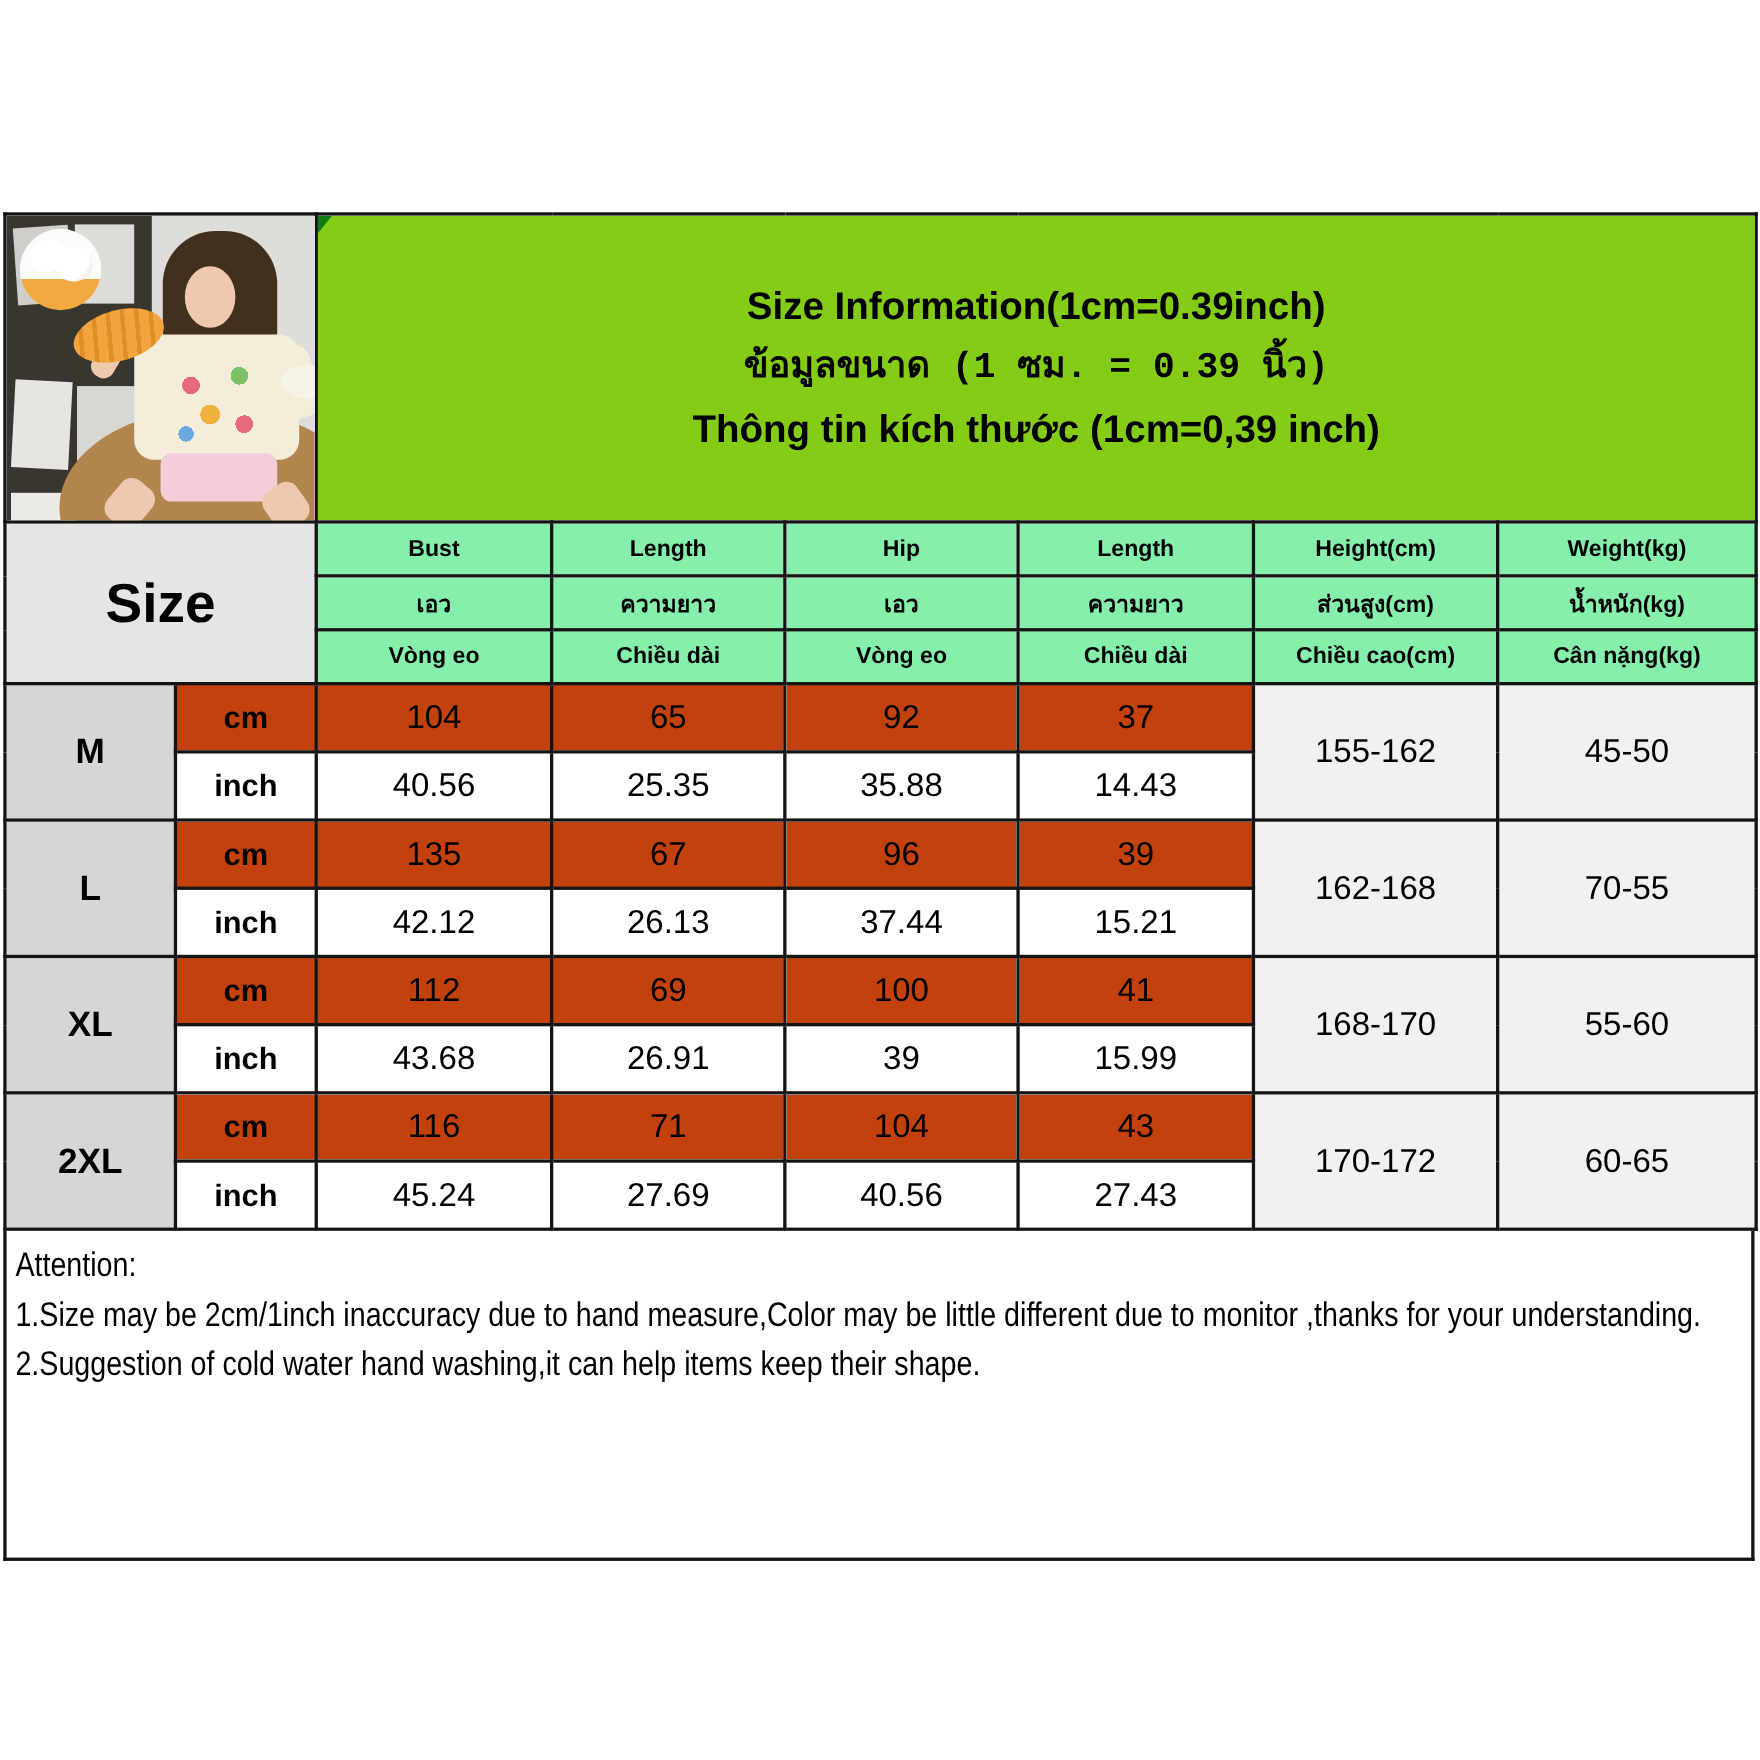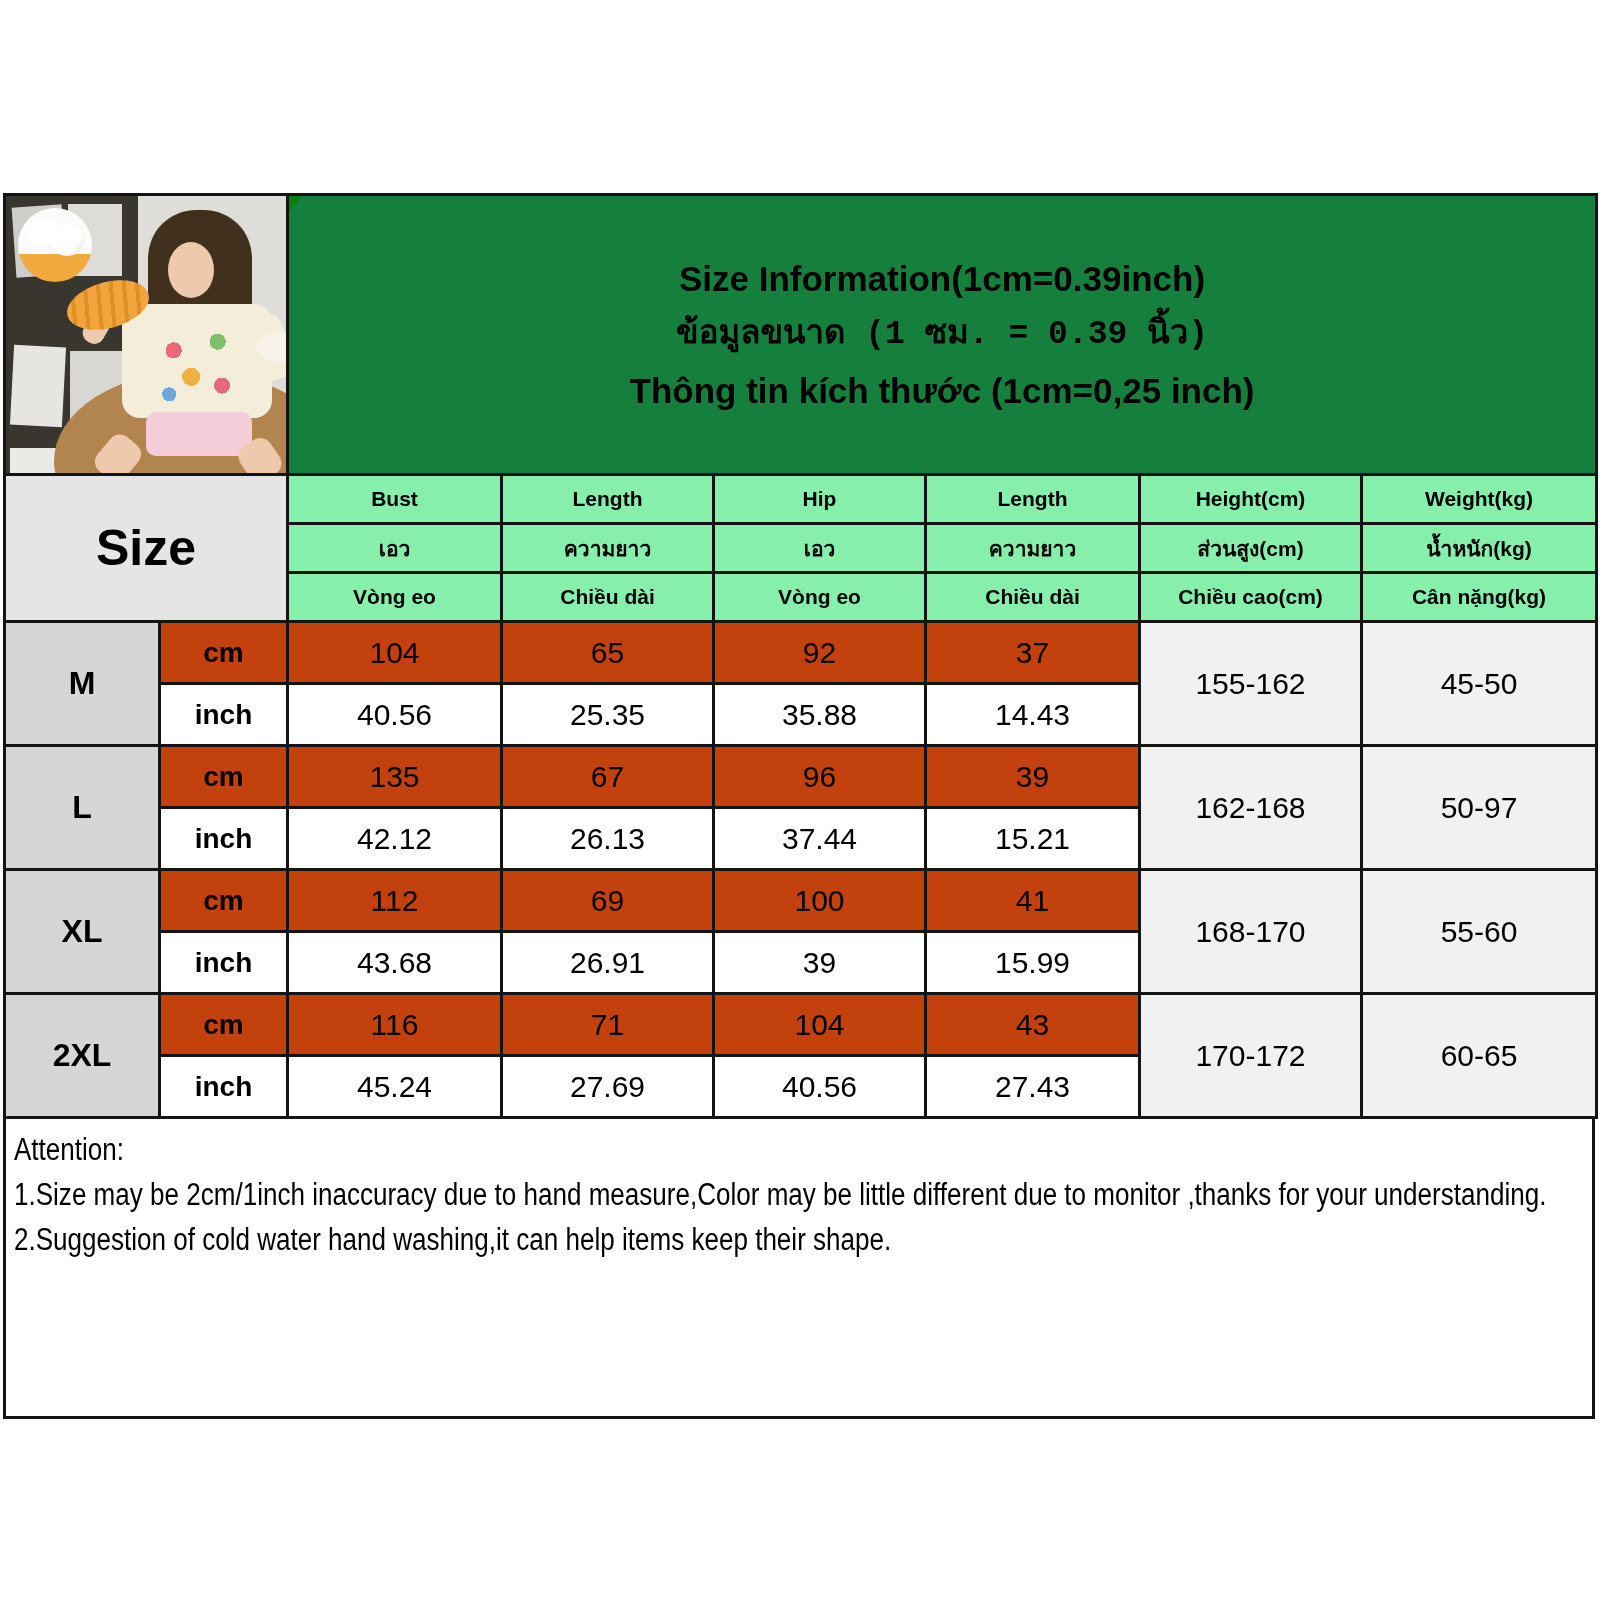--- a/index.html
+++ b/index.html
@@ -9,21 +9,21 @@
   }
   .sheet{position:absolute;left:3px;top:193px;width:1592px;}
   table.size-table{border-collapse:collapse;width:100%;table-layout:fixed;}
   table.size-table td{
     border:3px solid #141414;text-align:center;vertical-align:middle;
     overflow:hidden;padding:0;
   }
   
   tr.r-photo{height:280px;}
   td.photo-cell{background:#dfddd9;position:relative;}
-  td.title-cell{background:#15803d;position:relative;}
+  td.title-cell{background:#84cc16;position:relative;}
   .title-en,.title-vi{font-size:35px;font-weight:bold;line-height:56px;}
   .title-th{font-size:33px;font-weight:bold;line-height:56px;font-family:Liberation Mono, monospace;}
   .marker{position:absolute;left:0;top:0;width:0;height:0;
     border-top:16px solid #0b7d12;border-right:13px solid transparent;}
   
   tr.r-hdr{height:49px;}
   td.size-head{background:#e5e5e5;font-size:50px;font-weight:bold;}
   td.hdr{background:#86efac;font-weight:bold;font-size:21px;}
   
   tr.r-sub{height:62px;}
@@ -117,21 +117,21 @@
           <div class="ph-leg-r"></div>
           <div class="ph-badge"></div>
           <div class="ph-egg1"></div>
           <div class="ph-egg2"></div>
         </div>
       </td>
       <td class="title-cell" colspan="6">
         <div class="marker"></div>
         <div class="title-en">Size Information(1cm=0.39inch)</div>
         <div class="title-th">ข้อมูลขนาด (1 ซม. = 0.39 นิ้ว)</div>
-        <div class="title-vi">Thông tin kích thước (1cm=0,25 inch)</div>
+        <div class="title-vi">Thông tin kích thước (1cm=0,39 inch)</div>
       </td>
     </tr>
 
     <tr class="r-hdr">
       <td class="size-head" colspan="2" rowspan="3">Size</td>
       <td class="hdr">Bust</td>
       <td class="hdr">Length</td>
       <td class="hdr">Hip</td>
       <td class="hdr">Length</td>
       <td class="hdr">Height(cm)</td>
@@ -173,21 +173,21 @@
     </tr>
 
     <tr class="r-sub">
       <td class="size-label" rowspan="2">L</td>
       <td class="unit bg-lt">cm</td>
       <td class="val bg-lt">135</td>
       <td class="val bg-lt">67</td>
       <td class="val bg-lt">96</td>
       <td class="val bg-lt">39</td>
       <td class="range" rowspan="2">162-168</td>
-      <td class="range" rowspan="2">50-97</td>
+      <td class="range" rowspan="2">70-55</td>
     </tr>
     <tr class="r-sub">
       <td class="unit bg-wh">inch</td>
       <td class="val bg-wh">42.12</td>
       <td class="val bg-wh">26.13</td>
       <td class="val bg-wh">37.44</td>
       <td class="val bg-wh">15.21</td>
     </tr>
 
     <tr class="r-sub">

